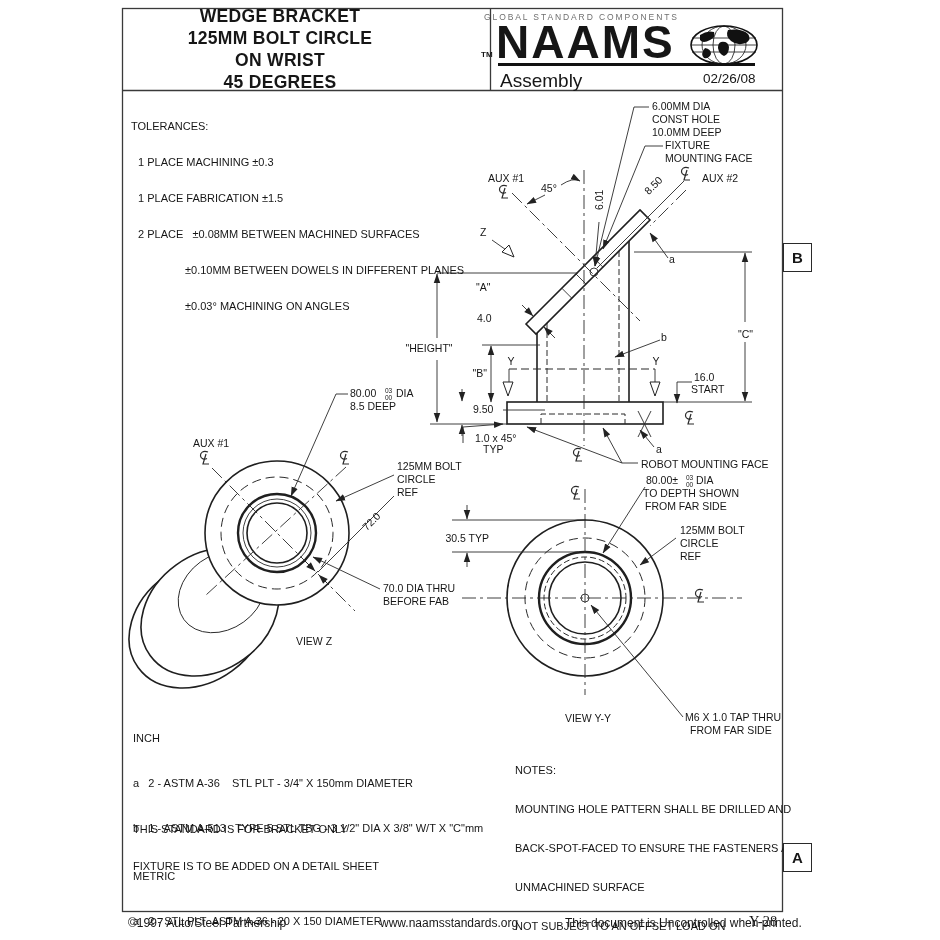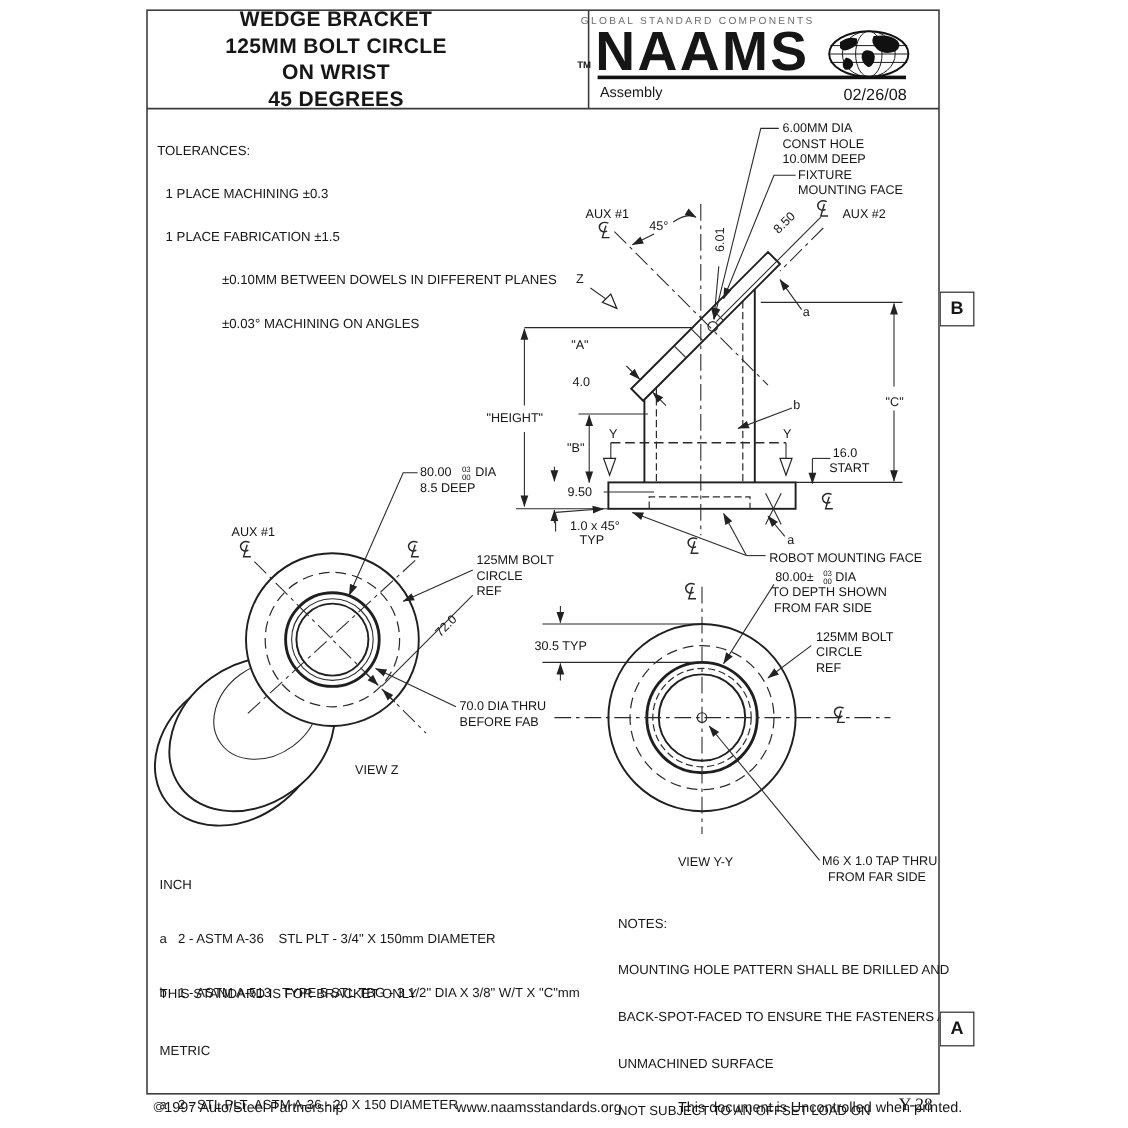--- a/index.html
+++ b/index.html
@@ -4,21 +4,21 @@
 <style>
   html,body{margin:0;padding:0;background:#fff;}
   #page{position:relative;width:940px;height:940px;background:#fff;font-family:"Liberation Sans",sans-serif;color:#161616;outline:1px solid #e3e3e3;overflow:hidden;}
   .abs{position:absolute;}
   
   #title{left:122px;top:5px;width:316px;text-align:center;font-size:17.5px;font-weight:bold;line-height:22px;letter-spacing:.3px;}
   #tagline{left:484px;top:12px;font-size:8.5px;letter-spacing:1.9px;color:#6f6f6f;}
   #tm{left:481px;top:50px;font-size:8px;font-weight:bold;}
   #logo{left:496px;top:22px;font-size:46px;font-weight:bold;letter-spacing:2px;line-height:40px;}
   #logo-underline{left:498px;top:63px;width:257px;height:3px;background:#111;}
-  #brand-sub{left:500px;top:70px;font-size:12px;}
+  #brand-sub{left:500px;top:70px;font-size:19px;}
   #brand-date{left:703px;top:71px;font-size:13.5px;}
   #globe{left:688px;top:24px;}
   
   .blk{font-size:11px;line-height:12px;white-space:pre;}
   #tol{left:131px;top:96px;}
   .ind1{padding-left:7px;}
   .ind2{padding-left:54px;}
   #mat{left:133px;top:701px;line-height:15px;}
   .gap3{margin-top:3px;}
   #stdnotes{left:133px;top:798px;line-height:12.4px;}
@@ -266,35 +266,37 @@
     <path d="M17,24 q6,1 6,6 q-2,5 -7,4 q-4,-4 1,-10 z" fill="#111"></path>
   </svg>
   <div class="abs" id="logo-underline"></div>
   <div class="abs" id="brand-sub">Assembly</div>
   <div class="abs" id="brand-date">02/26/08</div>
 
   <div class="abs blk" id="tol">
     <div>TOLERANCES:</div>
     <div class="ind1">1 PLACE MACHINING ±0.3</div>
     <div class="ind1">1 PLACE FABRICATION ±1.5</div>
+    <div class="ind1">2 PLACE   ±0.08MM BETWEEN MACHINED SURFACES</div>
     <div class="ind2">±0.10MM BETWEEN DOWELS IN DIFFERENT PLANES</div>
     <div class="ind2">±0.03° MACHINING ON ANGLES</div>
   </div>
 
   <div class="abs blk" id="mat">
     <div>INCH</div>
     <div>a   2 - ASTM A-36    STL PLT - 3/4" X 150mm DIAMETER</div>
     <div>b   1 - ASTM A-513   TYPE 5 STL TBG - 3 1/2" DIA X 3/8" W/T X "C"mm</div>
     <div class="gap3">METRIC</div>
     <div>a   2 - STL PLT  ASTM A-36 - 20 X 150 DIAMETER</div>
     
   </div>
 
   <div class="abs blk" id="stdnotes">
     <div>THIS STANDARD IS FOR BRACKET ONLY</div>
+    <div>FIXTURE IS TO BE ADDED ON A DETAIL SHEET</div>
     
     
     
     
   </div>
 
   <div class="abs blk" id="notes">
     <div>NOTES:</div>
     <div>MOUNTING HOLE PATTERN SHALL BE DRILLED AND</div>
     <div>BACK-SPOT-FACED TO ENSURE THE FASTENERS ARE</div>

